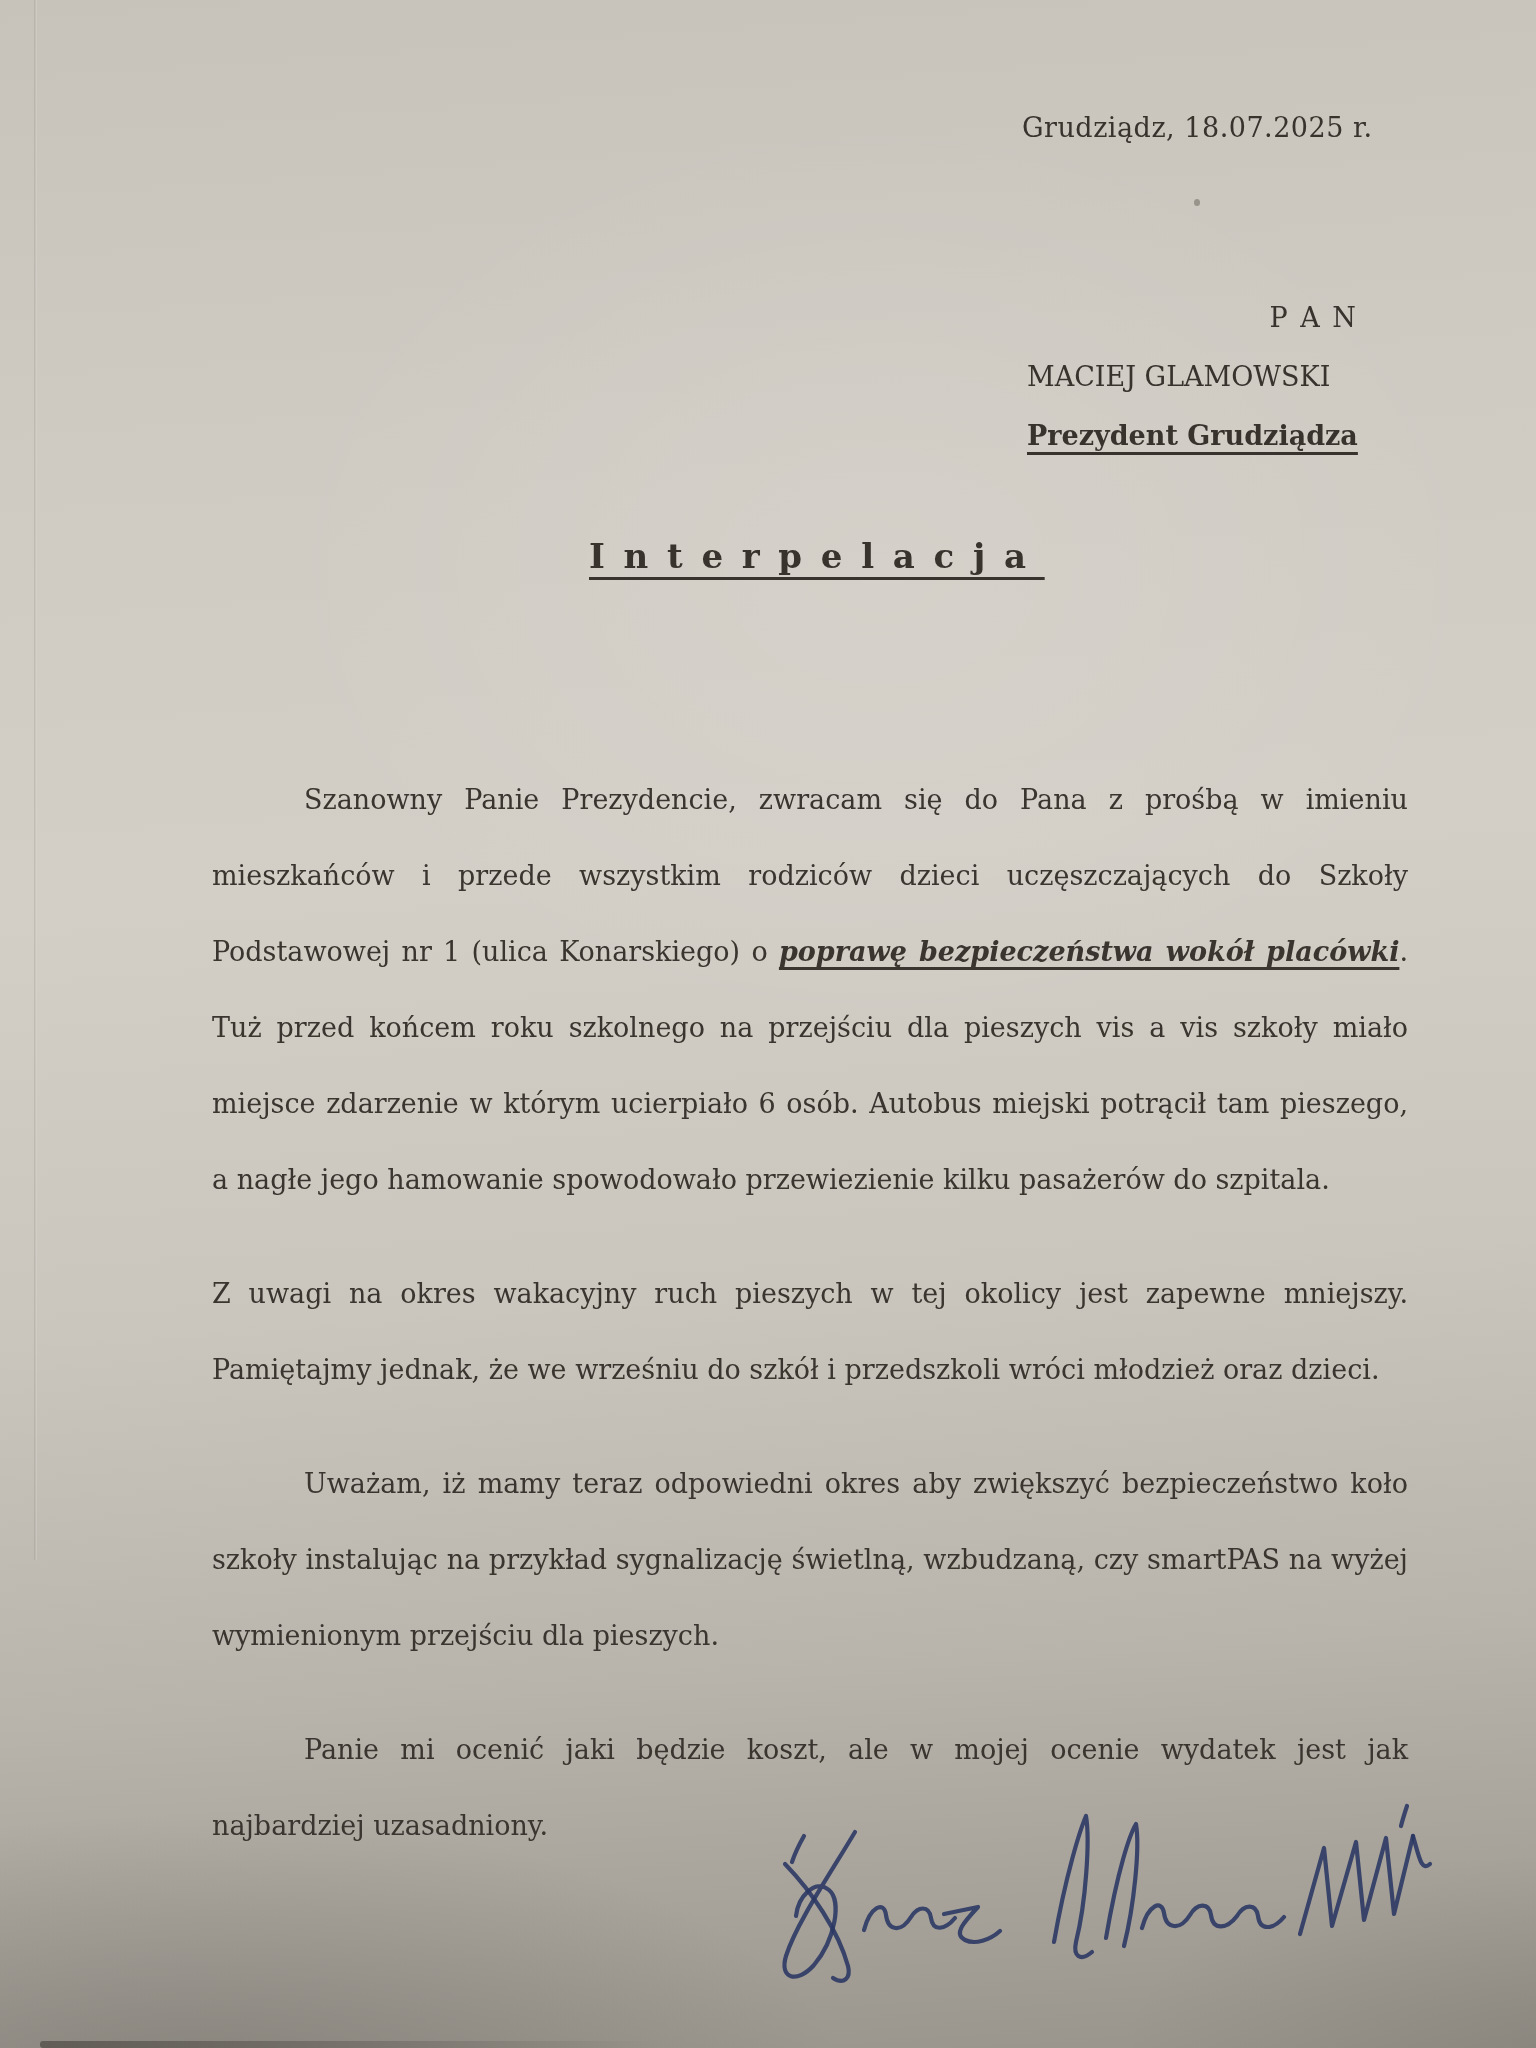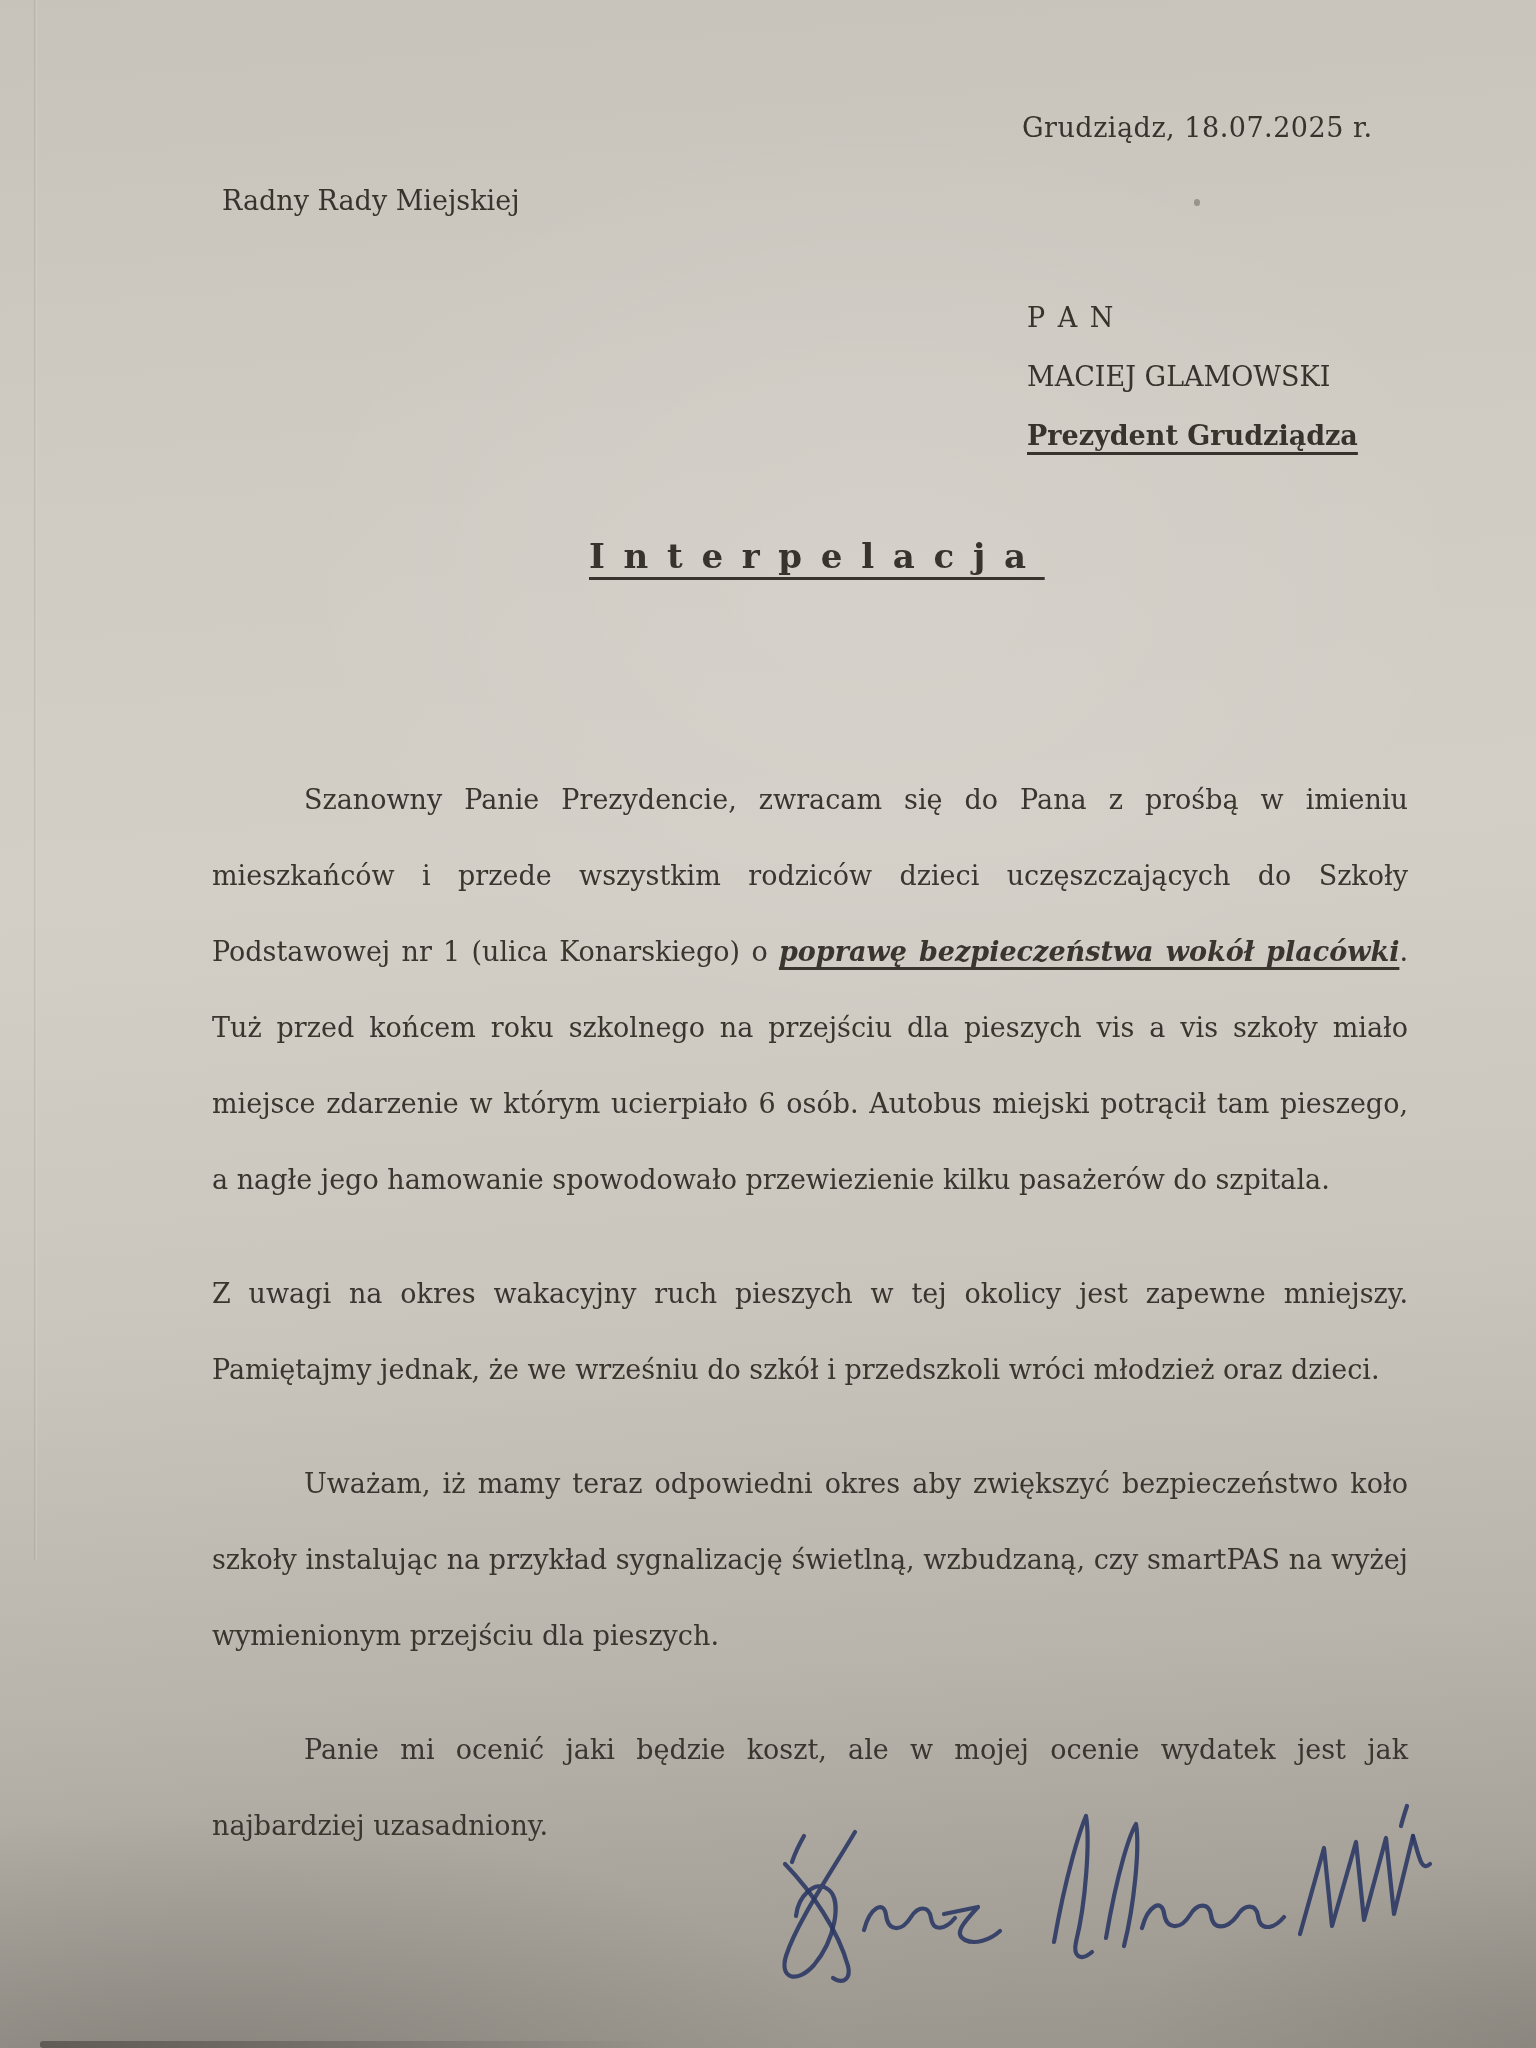--- a/index.html
+++ b/index.html
@@ -51,21 +51,21 @@
     font-size: 27px; letter-spacing: 0.5px;
   }
   .sender {
     position: absolute; left: 222px; top: 172px;
     font-size: 27px; line-height: 58px;
   }
   .recipient {
     position: absolute; left: 1027px; top: 288px;
     font-size: 27px; line-height: 59px;
   }
-  .recipient .salutation { letter-spacing: 2px; }
+  .recipient .salutation { letter-spacing: 2px; text-align: right; }
   .recipient .role {
     font-weight: bold;
     text-decoration: underline;
     text-underline-offset: 7px;
     text-decoration-thickness: 2.5px;
   }
   .heading {
     position: absolute; left: 205px; top: 536px;
     width: 1205px; text-align: center;
   }
@@ -122,21 +122,20 @@
 <body>
 
 <div class="photo">
 
   <div class="crease"></div>
   <div class="speck"></div>
 
   <div class="date-line">Grudziądz, 18.07.2025 r.</div>
 
   <div class="sender">
-    <div>Radny Rady Miejskiej</div>
   </div>
 
   <div class="recipient">
     <div class="salutation">P A N</div>
     <div>MACIEJ GLAMOWSKI</div>
     <div class="role">Prezydent Grudziądza</div>
   </div>
 
   <div class="heading">
     <span class="title">Interpelacja</span>

